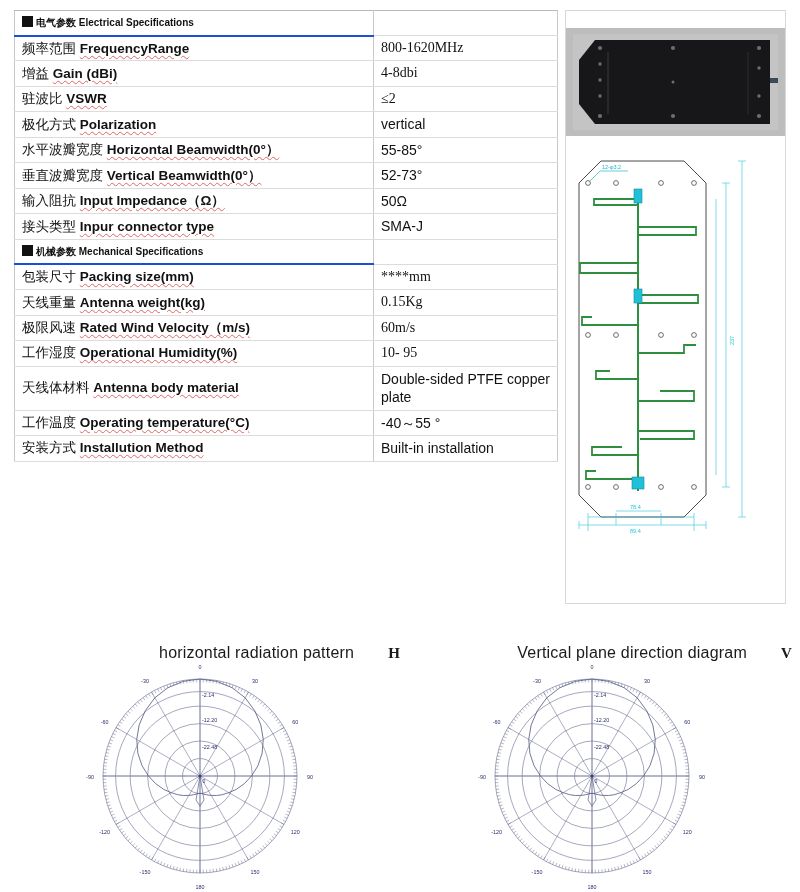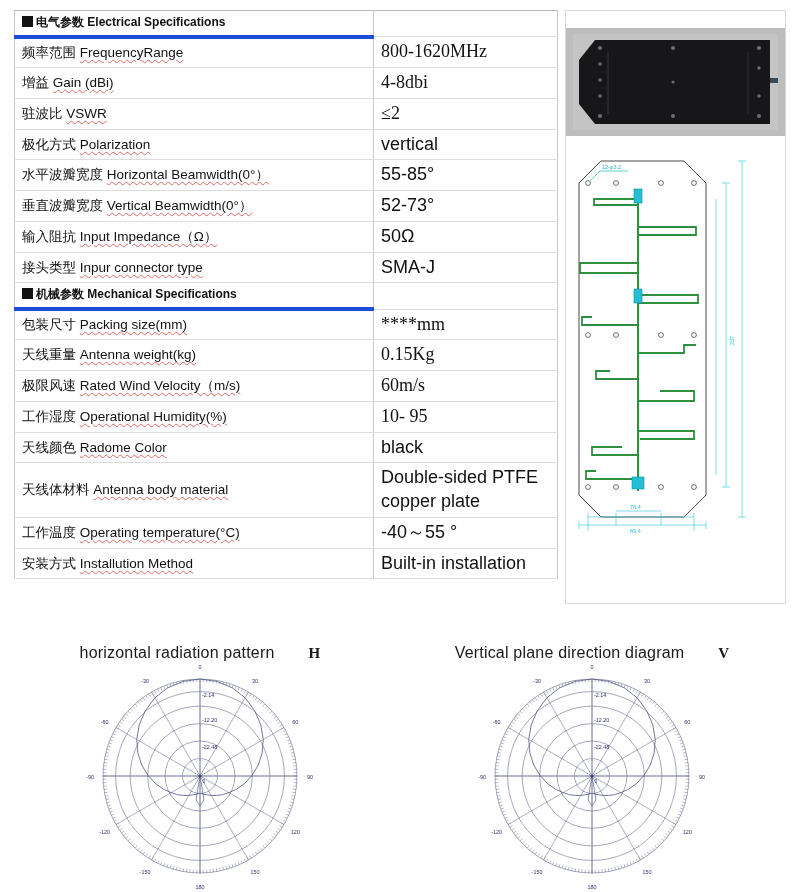--- a/index.html
+++ b/index.html
@@ -28,44 +28,45 @@
     border-left:1px solid #c9c9c9;
     border-right:1px solid #c9c9c9;
     padding:3px 5px 3px 7px;
     vertical-align:middle;
     font-size:13.5px;
     line-height:1.32;
     height:21px;
     box-sizing:border-box;
   }
   .spec-table td.lbl{width:359px;}
-  .spec-table td.val{width:184px;font-size:18px;}
+  .spec-table td.val{width:184px;font-size:14px;}
 
   
   tr.sect td{
     font-weight:bold;
-    font-size:12px;
+    font-size:10px;
     border-top:1px solid #b8b8b8;
-    border-bottom:4px solid #1d4ed8;
+    border-bottom:2px solid #1d4ed8;
     padding-top:4px;padding-bottom:4px;
     height:25px;
   }
   tr.sect td.val{border-bottom:1px solid #dcdcdc;}
   .bullet{
     display:inline-block;width:11px;height:11px;background:#111;
     margin-right:3px;vertical-align:-1px;
   }
 
   
   .sq{
     text-decoration:underline;
     text-decoration-style:wavy;
     text-decoration-color:#e06666;
     text-decoration-thickness:1px;
     text-underline-offset:2px;
+    font-weight:bold;
   }
 
   
   .ser{font-family:"Liberation Serif","DejaVu Serif",serif;font-size:14px;}
   .big{font-size:16px;}
   .pad{padding-left:6px;}
   .tall{height:40px;}
 
   
   .right-col{
@@ -85,21 +86,21 @@
   }
 
   
   .pattern-area{
     position:absolute;left:0;top:612px;width:800px;height:280px;
   }
   .pat{position:absolute;top:0;height:280px;width:400px;}
   .pat.left{left:0;}
   .pat.right{left:392px;}
   .pat-title{
-    position:absolute;top:32px;width:100%;text-align:center;
+    position:absolute;top:32px;width:100%;text-align:right;
     font-size:16px;color:#1a1a1a;letter-spacing:.2px;
   }
   .pat-title .plane{
     font-family:"Liberation Serif","DejaVu Serif",serif;
     font-weight:bold;margin-left:34px;font-size:15px;
   }
   .pat svg{position:absolute;left:50%;top:52px;transform:translateX(-50%);}
 </style>
 </head>
 <body>
@@ -156,24 +157,20 @@
           <td class="lbl"><span>天线重量</span> <span class="sq">Antenna  weight(kg)</span></td>
           <td class="val ser">0.15Kg</td>
         </tr>
         <tr>
           <td class="lbl"><span>极限风速</span> <span class="sq">Rated  Wind  Velocity（m/s)</span></td>
           <td class="val ser">60m/s</td>
         </tr>
         <tr>
           <td class="lbl"><span>工作湿度</span> <span class="sq">Operational  Humidity(%)</span></td>
           <td class="val ser">10- 95</td>
-        </tr>
-        <tr>
-          <td class="lbl"><span>天线颜色</span> <span class="sq">Radome  Color</span></td>
-          <td class="val big pad">black</td>
         </tr>
         <tr>
           <td class="lbl tall"><span>天线体材料</span> <span class="sq">Antenna  body  material</span></td>
           <td class="val big pad">Double-sided PTFE copper plate</td>
         </tr>
         <tr>
           <td class="lbl"><span>工作温度</span> <span class="sq">Operating  temperature(°C)</span></td>
           <td class="val ">-40～55 °</td>
         </tr>
         <tr>

